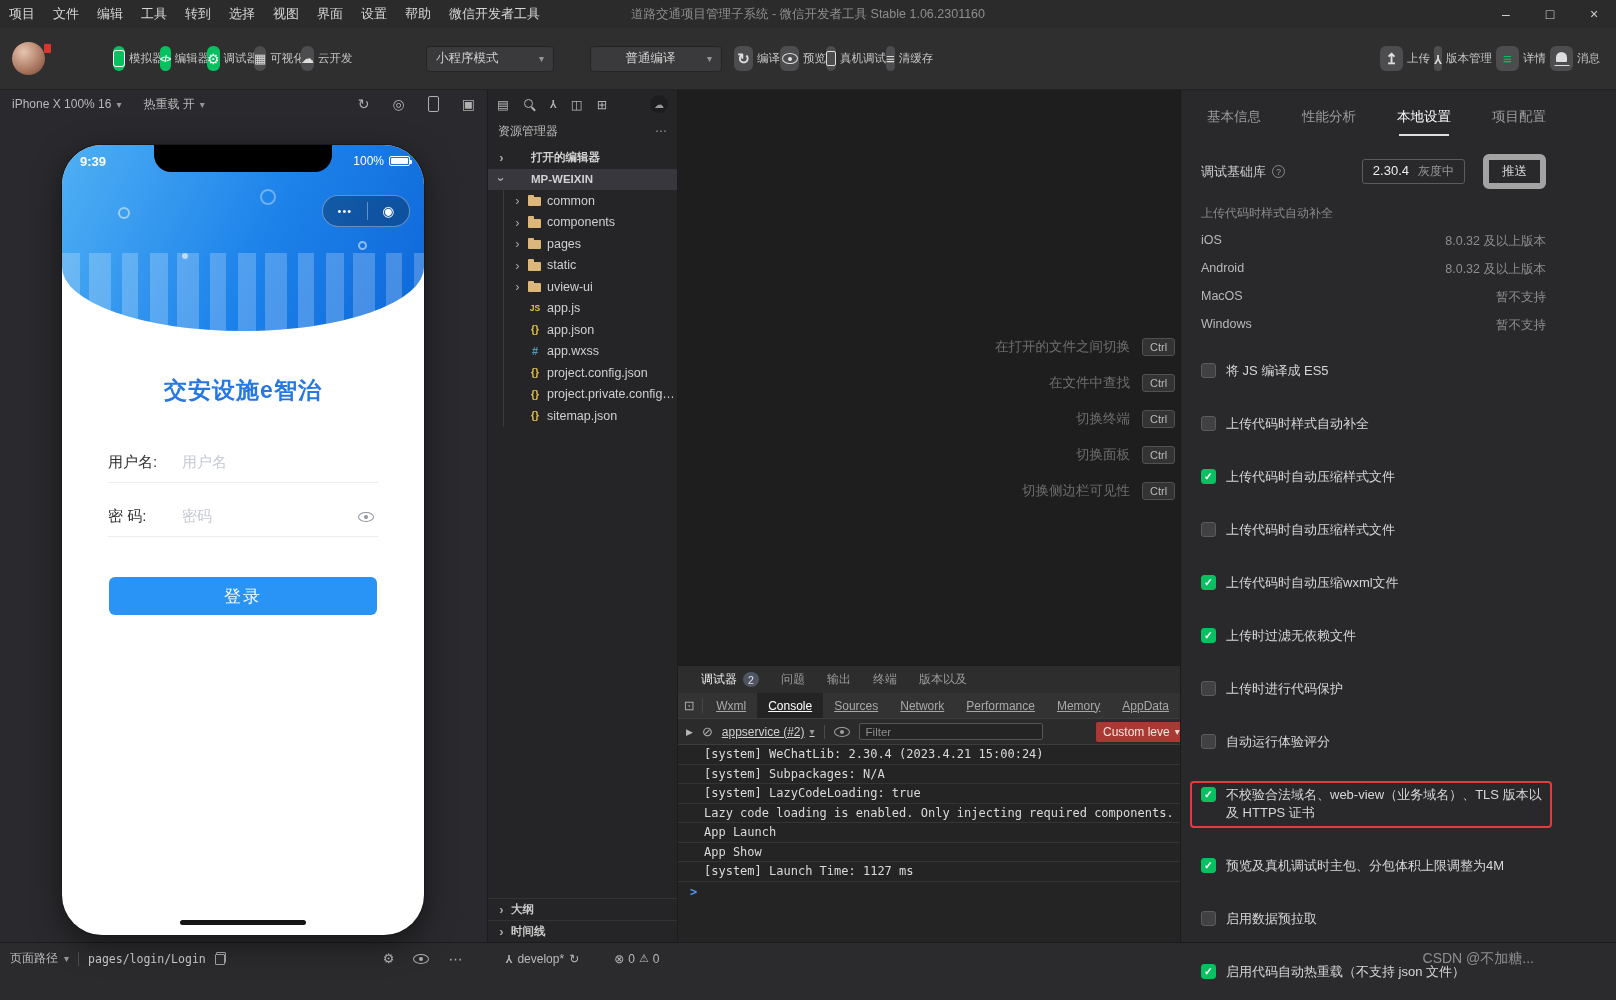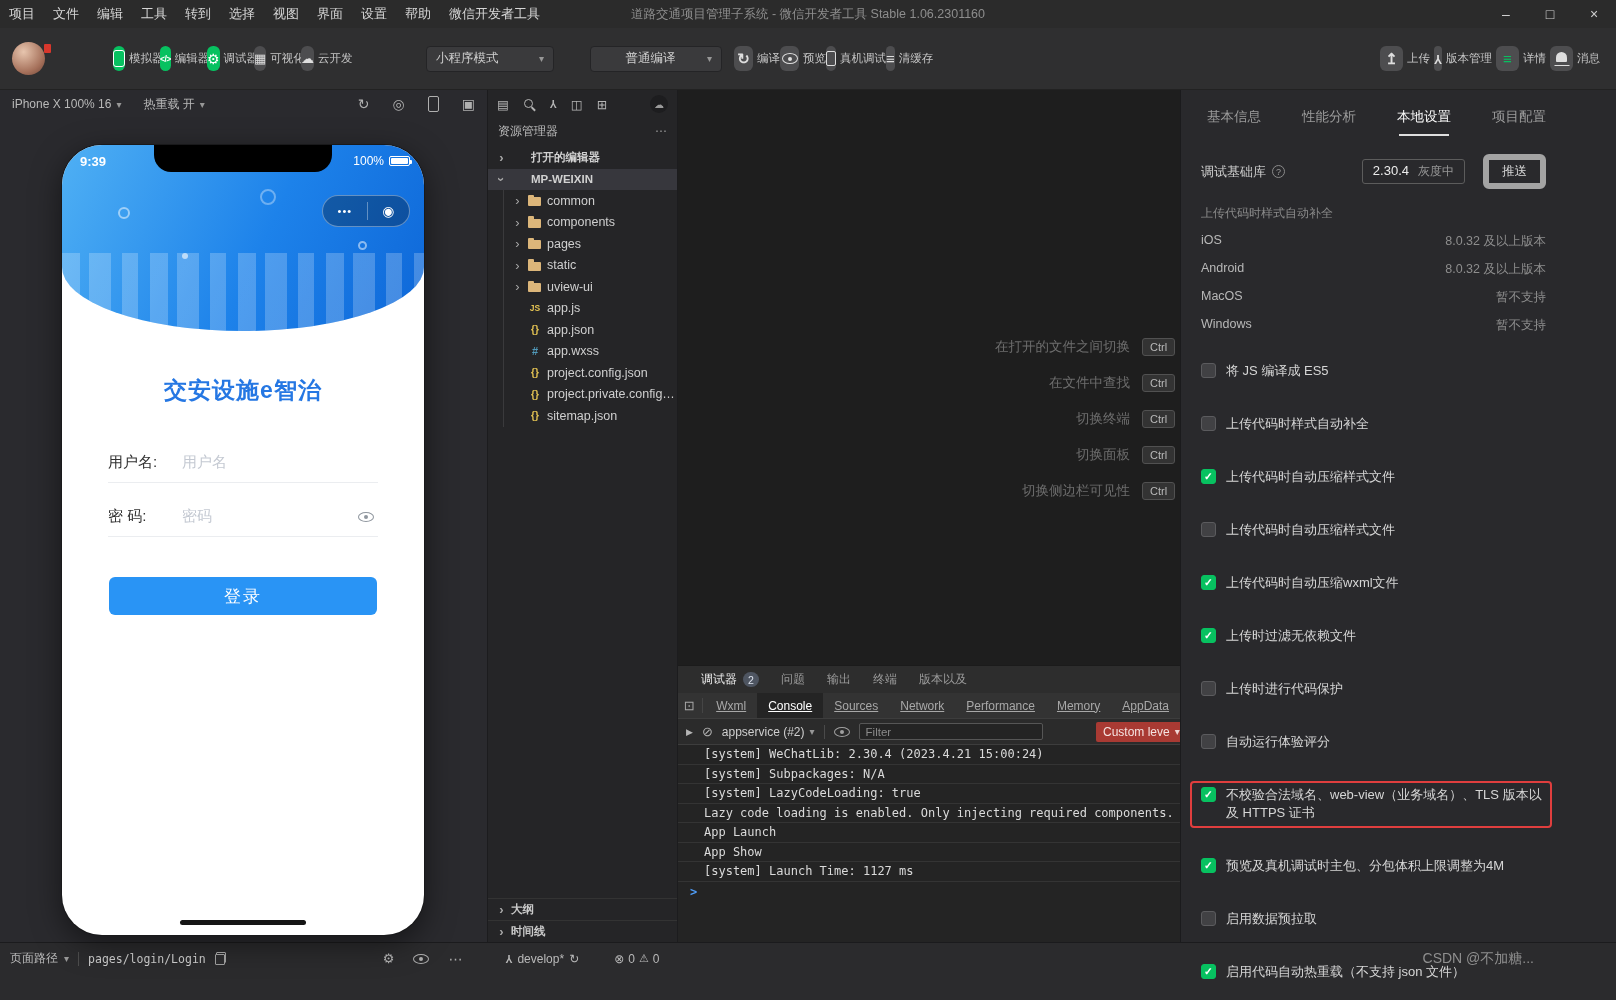--- a/index.html
+++ b/index.html
@@ -162,21 +162,21 @@
   .dt-tool{width:30px;display:flex;align-items:center;justify-content:center;}
   .ic-inspect::before{content:'⊡';font-size:13px;}
   .dt-sep{width:1px;background:#454545;margin:5px 2px;}
   .dt-tablist{display:flex;align-items:stretch;}
   .dt-tab{padding:0 11px;display:flex;align-items:center;white-space:nowrap;text-decoration:underline;}
   .dt-tab.active{background:#242424;color:#fff;}
   .dt-filter{height:26px;background:#2b2b2b;border-bottom:1px solid #3d3d3d;display:flex;align-items:center;
              gap:9px;padding:0 8px;font-size:12px;flex:none;overflow:hidden;color:#b5b5b5;}
   .ic-play::before{content:'▶';font-size:9px;}
   .ic-block::before{content:'⊘';font-size:13px;}
-  .ctx{display:flex;align-items:center;gap:5px;color:#cfcfcf;white-space:nowrap;}
+  .ctx{display:flex;align-items:center;gap:5px;color:#cfcfcf;white-space:nowrap;text-decoration:underline;}
   .vsep{width:1px;height:14px;background:#4a4a4a;}
   .filter-input{width:184px;height:17px;background:#242424;border:1px solid #565656;border-radius:2px;
                 color:#bbb;font-size:11.5px;padding:0 6px;outline:none;font-family:"Liberation Sans",sans-serif;}
   .filter-input::placeholder{color:#8b8b8b;}
   .level{margin-left:auto;margin-right:-10px;background:var(--level_red);color:#f5e3e1;padding:3px 7px;border-radius:2px;
          display:flex;align-items:center;gap:5px;white-space:nowrap;max-width:86px;overflow:hidden;flex:none;}
   .level .caret::before{color:#f0d6d4;}
   .console{flex:1;background:#242424;font-family:"DejaVu Sans Mono",monospace;font-size:12px;color:#dadada;overflow:hidden;display:flex;flex-direction:column;}
   .c-line{height:19.5px;line-height:19.5px;padding-left:26px;border-bottom:1px solid #343434;white-space:nowrap;overflow:hidden;}
   .c-prompt{height:20px;line-height:20px;padding-left:12px;color:var(--console_prompt_blue);font-weight:bold;}

